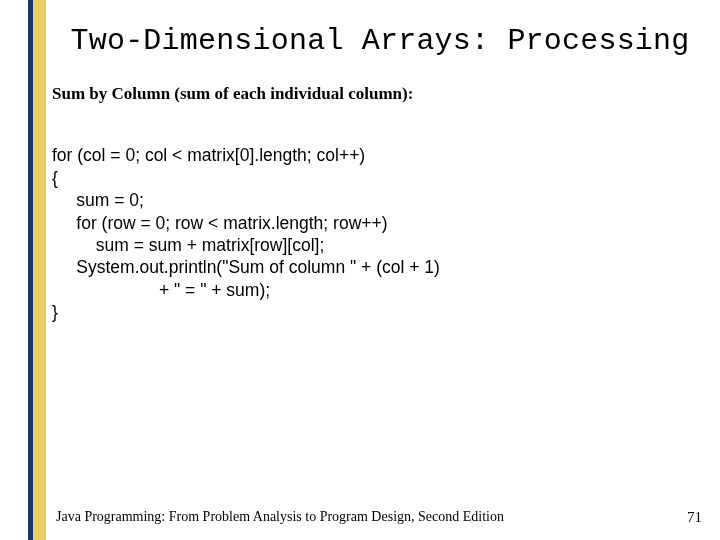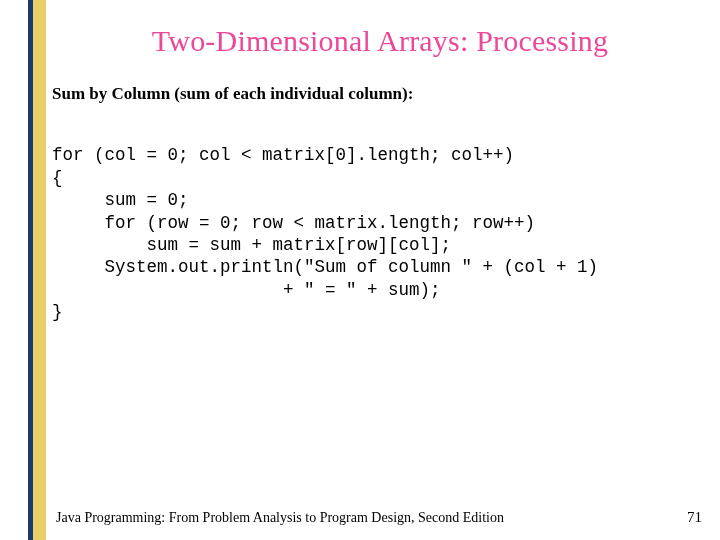--- a/index.html
+++ b/index.html
@@ -24,47 +24,48 @@
   .content {
     position: absolute;
     left: 50px;
     top: 0;
     width: 660px;
     height: 540px;
     padding-top: 16px;
   }
   .title {
     font-size: 30px;
-    color: #ec4899;
+    color: #000000;
     text-align: center;
     font-weight: normal;
     margin: 8px 0 26px 0;
     letter-spacing: 0.2px;
+    font-family: Liberation Mono, monospace;
   }
   .subhead {
     font-size: 17px;
     font-weight: bold;
     margin: 0 0 18px 2px;
   }
   .code {
-    font-family: Liberation Mono, monospace;
+    font-family: Liberation Sans, sans-serif;
     font-size: 17.5px;
     line-height: 1.28;
     white-space: pre;
     margin-left: 2px;
   }
   .footer {
     position: absolute;
     bottom: 14px;
     left: 56px;
     right: 18px;
     font-size: 14px;
     display: flex;
     justify-content: space-between;
-    align-items: center;
+    align-items: flex-start;
     gap: 38px;
   }
   .footer .pgnum { font-size: 15px; font-family: Liberation Serif, serif; }
 </style>
 </head>
 <body>
 
 <div class="left-rail"></div>
 
 <div class="content">

